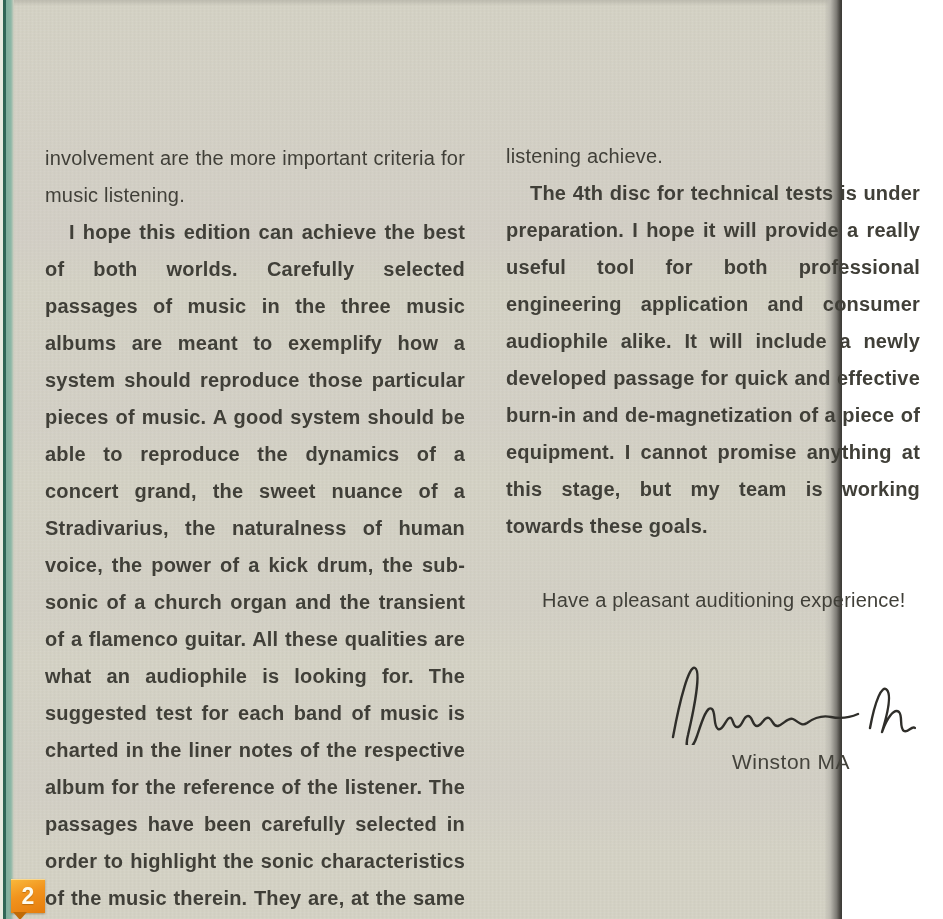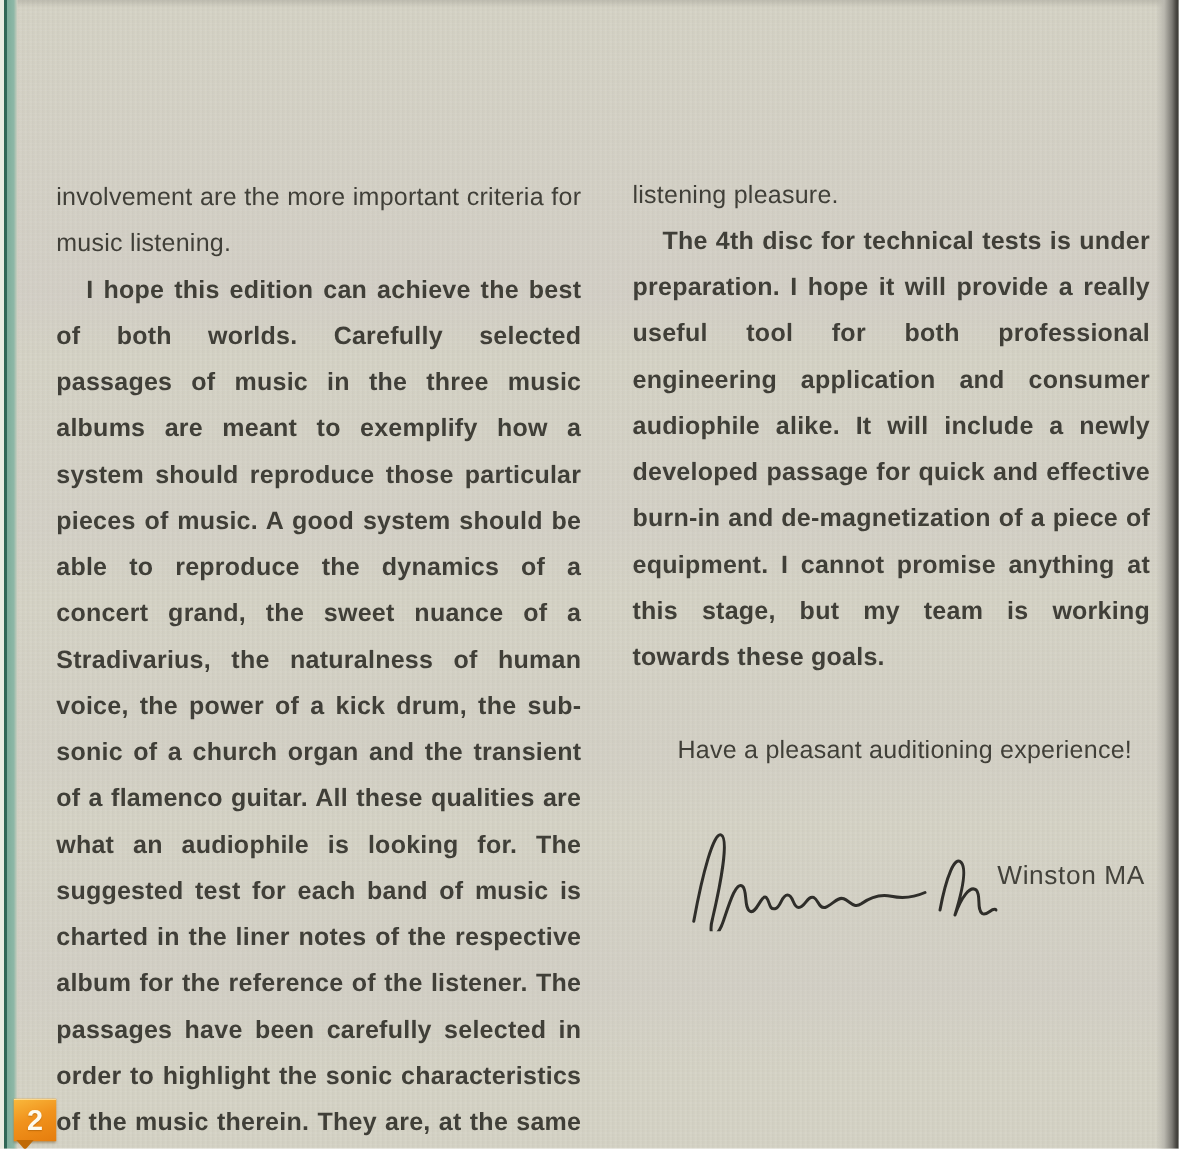--- a/index.html
+++ b/index.html
@@ -3,21 +3,21 @@
 <meta charset="utf-8">
 <style>
   * { margin: 0; padding: 0; box-sizing: border-box; }
   html, body { width: 943px; height: 919px; }
   body {
     font-family: "Liberation Sans", sans-serif;
     overflow: hidden;
   }
   .page {
     position: relative;
-    width: 943px;
+    width: 842px;
     height: 919px;
     background-color: #d3d1c3;
     background-image:
       linear-gradient(180deg,
         rgba(214,206,204,0.0) 0%,
         rgba(205,196,199,0.25) 26%,
         rgba(214,212,200,0.0) 31%,
         rgba(206,199,200,0.22) 46%,
         rgba(214,212,200,0.0) 52%,
         rgba(204,198,196,0.22) 66%,
@@ -71,21 +71,21 @@
 
   .signature-block {
     margin-top: 38px;
     display: flex;
     flex-direction: column;
     align-items: flex-end;
     padding-right: 4px;
   }
   .signature-inner {
     display: flex;
-    flex-direction: row;
+    flex-direction: column;
     align-items: center;
   }
   .signature-inner svg { display: block; }
   .printed-name {
     font-size: 21px;
     color: #43423b;
     letter-spacing: 0.5px;
     margin-top: -2px;
     text-align: center;
   }
@@ -124,21 +124,21 @@
   <div class="edge-top"></div>
   <div class="edge-left"></div>
   <div class="edge-right"></div>
 
   <div class="column col-left">
     <p>involvement are the more important criteria for music listening.</p>
     <p class="indent">I hope this edition can achieve the best of both worlds. Carefully selected passages of music in the three music albums are meant to exemplify how a system should reproduce those particular pieces of music. A good system should be able to reproduce the dynamics of a concert grand, the sweet nuance of a Stradivarius, the naturalness of human voice, the power of a kick drum, the sub-sonic of a church organ and the transient of a flamenco guitar. All these qualities are what an audiophile is looking for. The suggested test for each band of music is charted in the liner notes of the respective album for the reference of the listener. The passages have been carefully selected in order to highlight the sonic characteristics of the music therein. They are, at the same time, also beautiful musical gems for pure</p>
   </div>
 
   <div class="column col-right">
-    <p>listening pleasure.</p>
+    <p>listening achieve.</p>
     <p class="indent">The 4th disc for technical tests is under preparation. I hope it will provide a really useful tool for both professional engineering application and consumer audiophile alike. It will include a newly developed passage for quick and effective burn-in and de-magnetization of a piece of equipment. I cannot promise anything at this stage, but my team is working towards these goals.</p>
     <p class="closing">Have a pleasant auditioning experience!</p>
 
     <div class="signature-block">
       <div class="signature-inner">
         <svg width="250" height="88" viewBox="0 0 250 88" fill="none" stroke="#2f2e2a" stroke-width="2.4" stroke-linecap="round" stroke-linejoin="round">
 
           <path d="M7,80 C14,42 23,8 29,11 C35,14 29,48 22,78 C18,93 25,97 31,79
                    C36,64 41,48 46,52 C50,55 47,69 52,72 C57,75 61,58 65,61
                    C68,64 67,71 72,70 C77,69 77,59 82,59 C87,59 86,69 91,69

